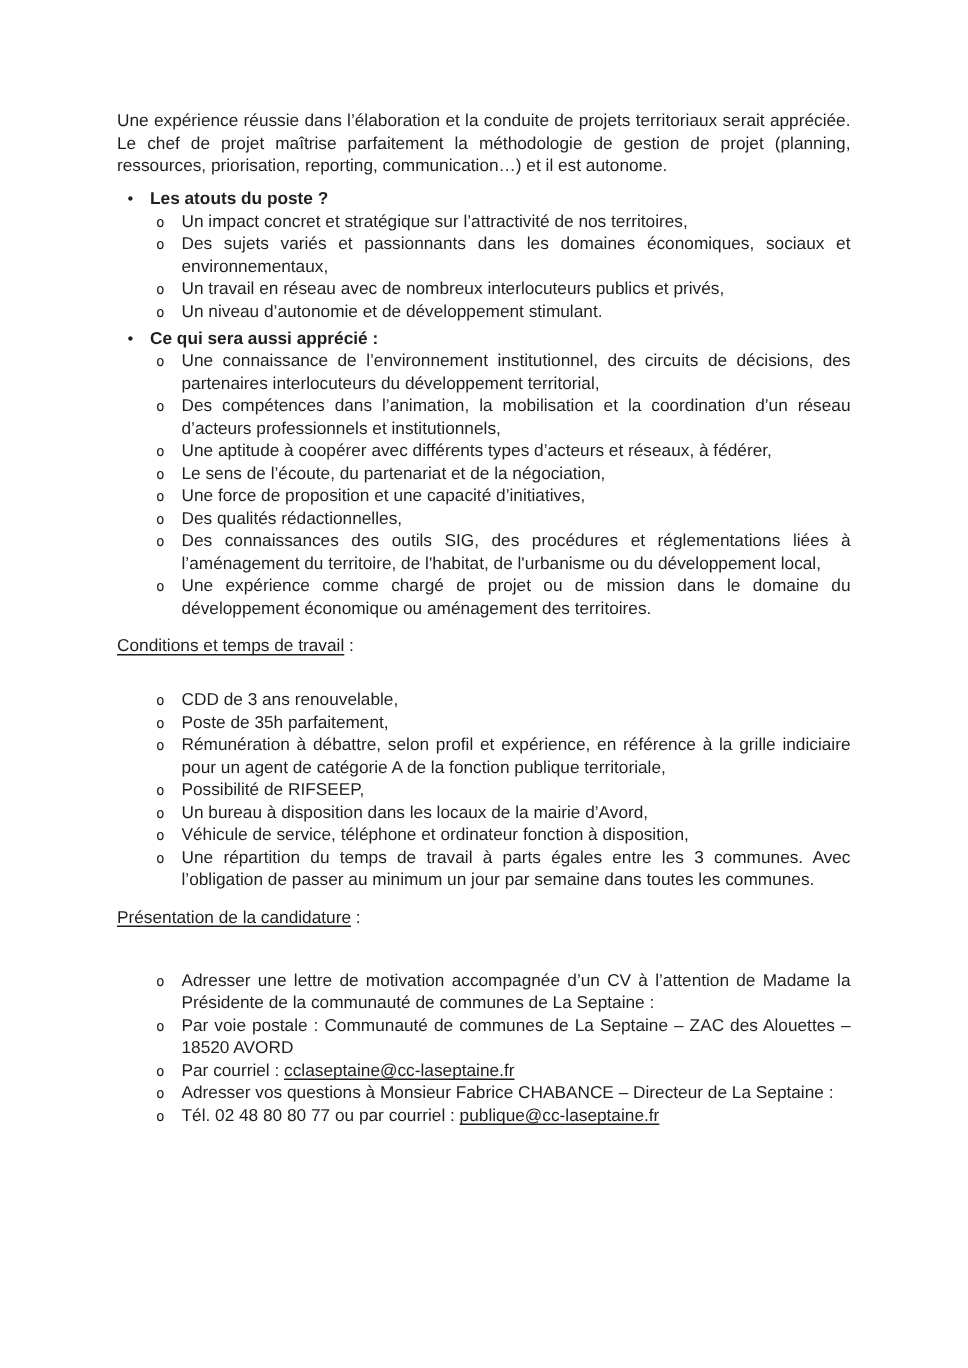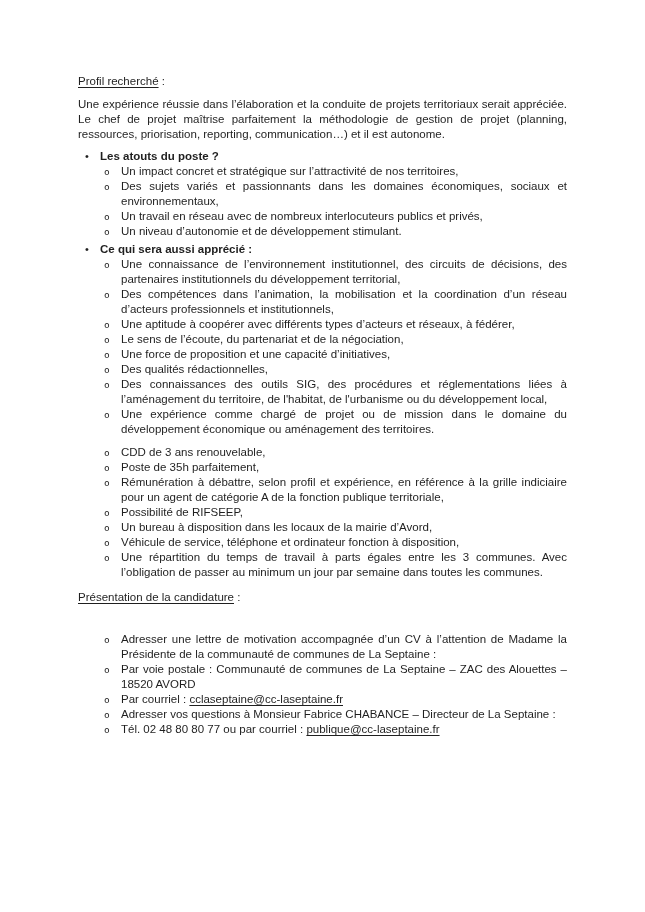--- a/index.html
+++ b/index.html
@@ -35,23 +35,20 @@
   }
   .tx { flex: 1 1 auto; text-align: justify; }
   .bold { font-weight: bold; }
   a.link { color: inherit; text-decoration: underline; text-underline-offset: 2px; cursor: pointer; }
 </style>
 </head>
 <body>
 
 <div class="page">
 
-  <div class="heading">
-    <span class="u">Profil recherché</span><span> :</span>
-  </div>
 
 
   <p class="para">Une expérience réussie dans l’élaboration et la conduite de projets territoriaux serait appréciée. Le chef de projet maîtrise parfaitement la méthodologie de gestion de projet (planning, ressources, priorisation, reporting, communication…) et il est autonome.</p>
 
   <div class="list">
 
     <div class="group">
       <div class="li1">
         <span class="mk1">•</span>
         <span class="tx bold">Les atouts du poste ?</span>
@@ -77,21 +74,21 @@
     </div>
 
     <div class="group">
       <div class="li1">
         <span class="mk1">•</span>
         <span class="tx bold">Ce qui sera aussi apprécié :</span>
       </div>
       <div class="sublist">
         <div class="li2">
           <span class="mk2">o</span>
-          <span class="tx">Une connaissance de l’environnement institutionnel, des circuits de décisions, des partenaires institutionnels du développement territorial,</span>
+          <span class="tx">Une connaissance de l’environnement institutionnel, des circuits de décisions, des partenaires interlocuteurs du développement territorial,</span>
         </div>
         <div class="li2">
           <span class="mk2">o</span>
           <span class="tx">Des compétences dans l’animation, la mobilisation et la coordination d’un réseau d’acteurs professionnels et institutionnels,</span>
         </div>
         <div class="li2">
           <span class="mk2">o</span>
           <span class="tx">Une aptitude à coopérer avec différents types d’acteurs et réseaux, à fédérer,</span>
         </div>
         <div class="li2">
@@ -112,20 +109,23 @@
         </div>
         <div class="li2">
           <span class="mk2">o</span>
           <span class="tx">Une expérience comme chargé de projet ou de mission dans le domaine du développement économique ou aménagement des territoires.</span>
         </div>
       </div>
     </div>
 
   </div>
 
+  <div class="heading sp-top sp-bottom-lg">
+    <span class="u">Conditions et temps de travail</span><span> :</span>
+  </div>
 
   <div class="list">
     <div class="li2">
       <span class="mk2">o</span>
       <span class="tx">CDD de 3 ans renouvelable,</span>
     </div>
     <div class="li2">
       <span class="mk2">o</span>
       <span class="tx">Poste de 35h parfaitement,</span>
     </div>

